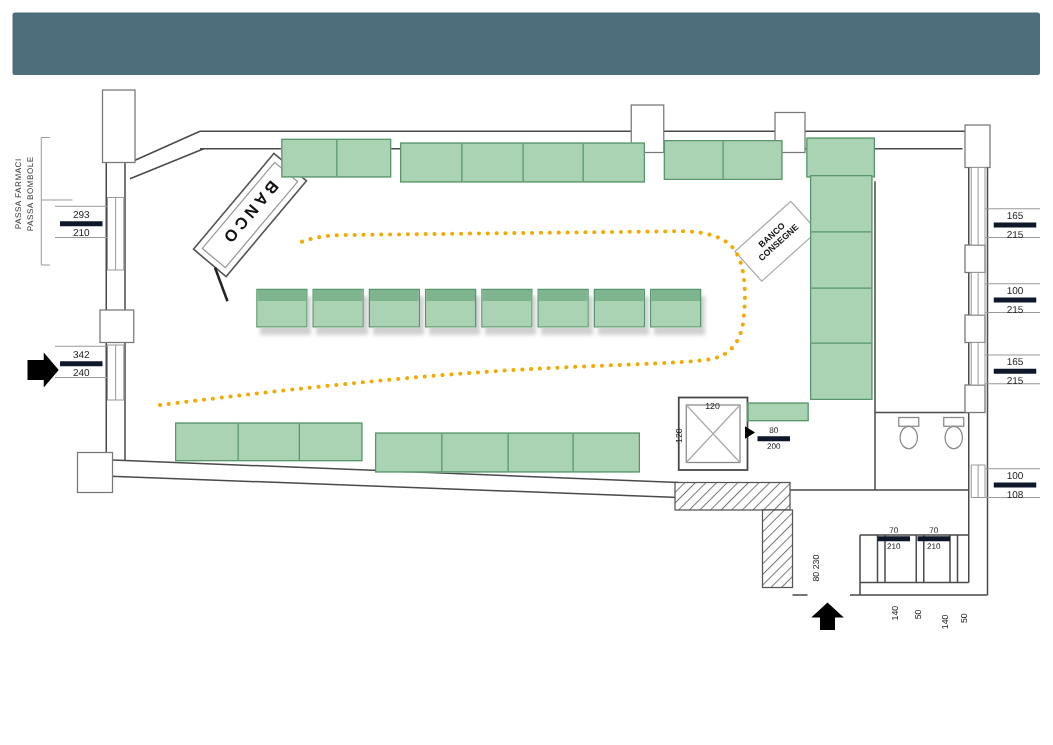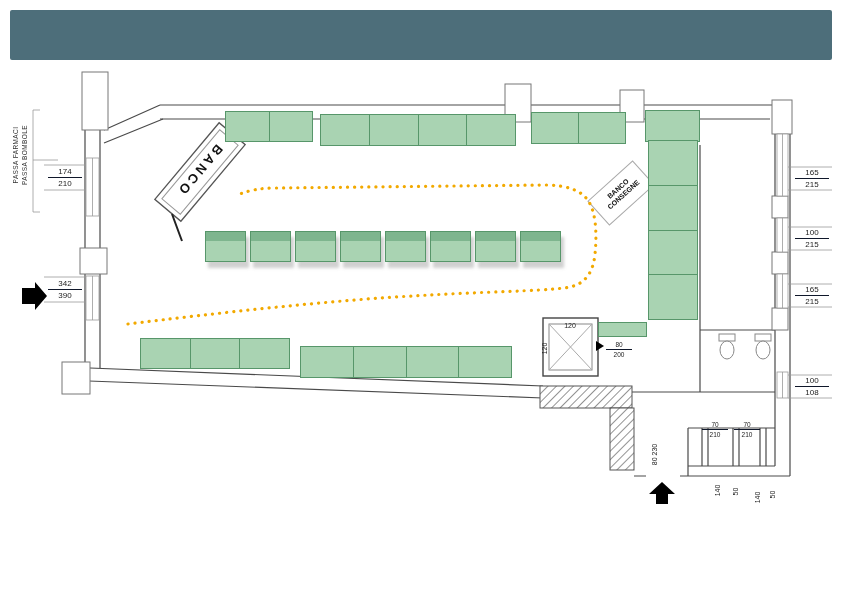--- a/index.html
+++ b/index.html
@@ -12,21 +12,21 @@
   .shelf>i{flex:1;border-right:1.5px solid #57966a}
   .shelf>i:last-child{border-right:none}
   .shelf.vert{flex-direction:column}
   .shelf.vert>i{border-right:none;border-bottom:1.5px solid #57966a}
   .shelf.vert>i:last-child{border-bottom:none}
   .gondola{position:absolute;width:41px;height:31px;top:231px;
     background:linear-gradient(#7eb58e 0 9px,#a9d3b2 9px);
     border:1.5px solid #57966a;box-shadow:3px 6px 3px rgba(120,120,120,.35)}
   .dim{position:absolute;width:34px;text-align:center;font-size:8px;line-height:11px;color:#222}
   .dim span{display:block}
-  .dim .under{border-top:1px solid #0f172a}
+  .dim .under{border-top:4px solid #0f172a}
   .dim.small{font-size:6.5px;line-height:9px;width:26px}
   .dim1{position:absolute;font-size:7px;color:#222;text-align:center;width:26px;line-height:9px}
   .rot90{transform:rotate(-90deg)}
   .label{position:absolute;color:#111}
   .banco-label{width:100px;left:150px;top:163px;transform:rotate(130deg);
     font-weight:bold;font-size:13px;letter-spacing:3px;text-align:center}
   .consegne-label{width:70px;left:586px;top:184px;transform:rotate(-42deg);
     font-size:7px;font-weight:bold;line-height:8px;text-align:center}
   .consegne-label span{display:block}
   .passa-label{left:-40px;top:146px;width:120px;transform:rotate(-90deg);
@@ -187,26 +187,26 @@
     <span>BANCO</span>
     <span>CONSEGNE</span>
   </div>
 
   <div class="label passa-label">
     <span>PASSA FARMACI</span>
     <span>PASSA BOMBOLE</span>
   </div>
 
   <div class="dim" style="left:48px;top:166px">
-    <span>174</span>
+    <span>293</span>
     <span class="under">210</span>
   </div>
   <div class="dim" style="left:48px;top:278px">
     <span>342</span>
-    <span class="under">390</span>
+    <span class="under">240</span>
   </div>
 
   <div class="dim" style="left:795px;top:167px">
     <span>165</span>
     <span class="under">215</span>
   </div>
   <div class="dim" style="left:795px;top:227px">
     <span>100</span>
     <span class="under">215</span>
   </div>

